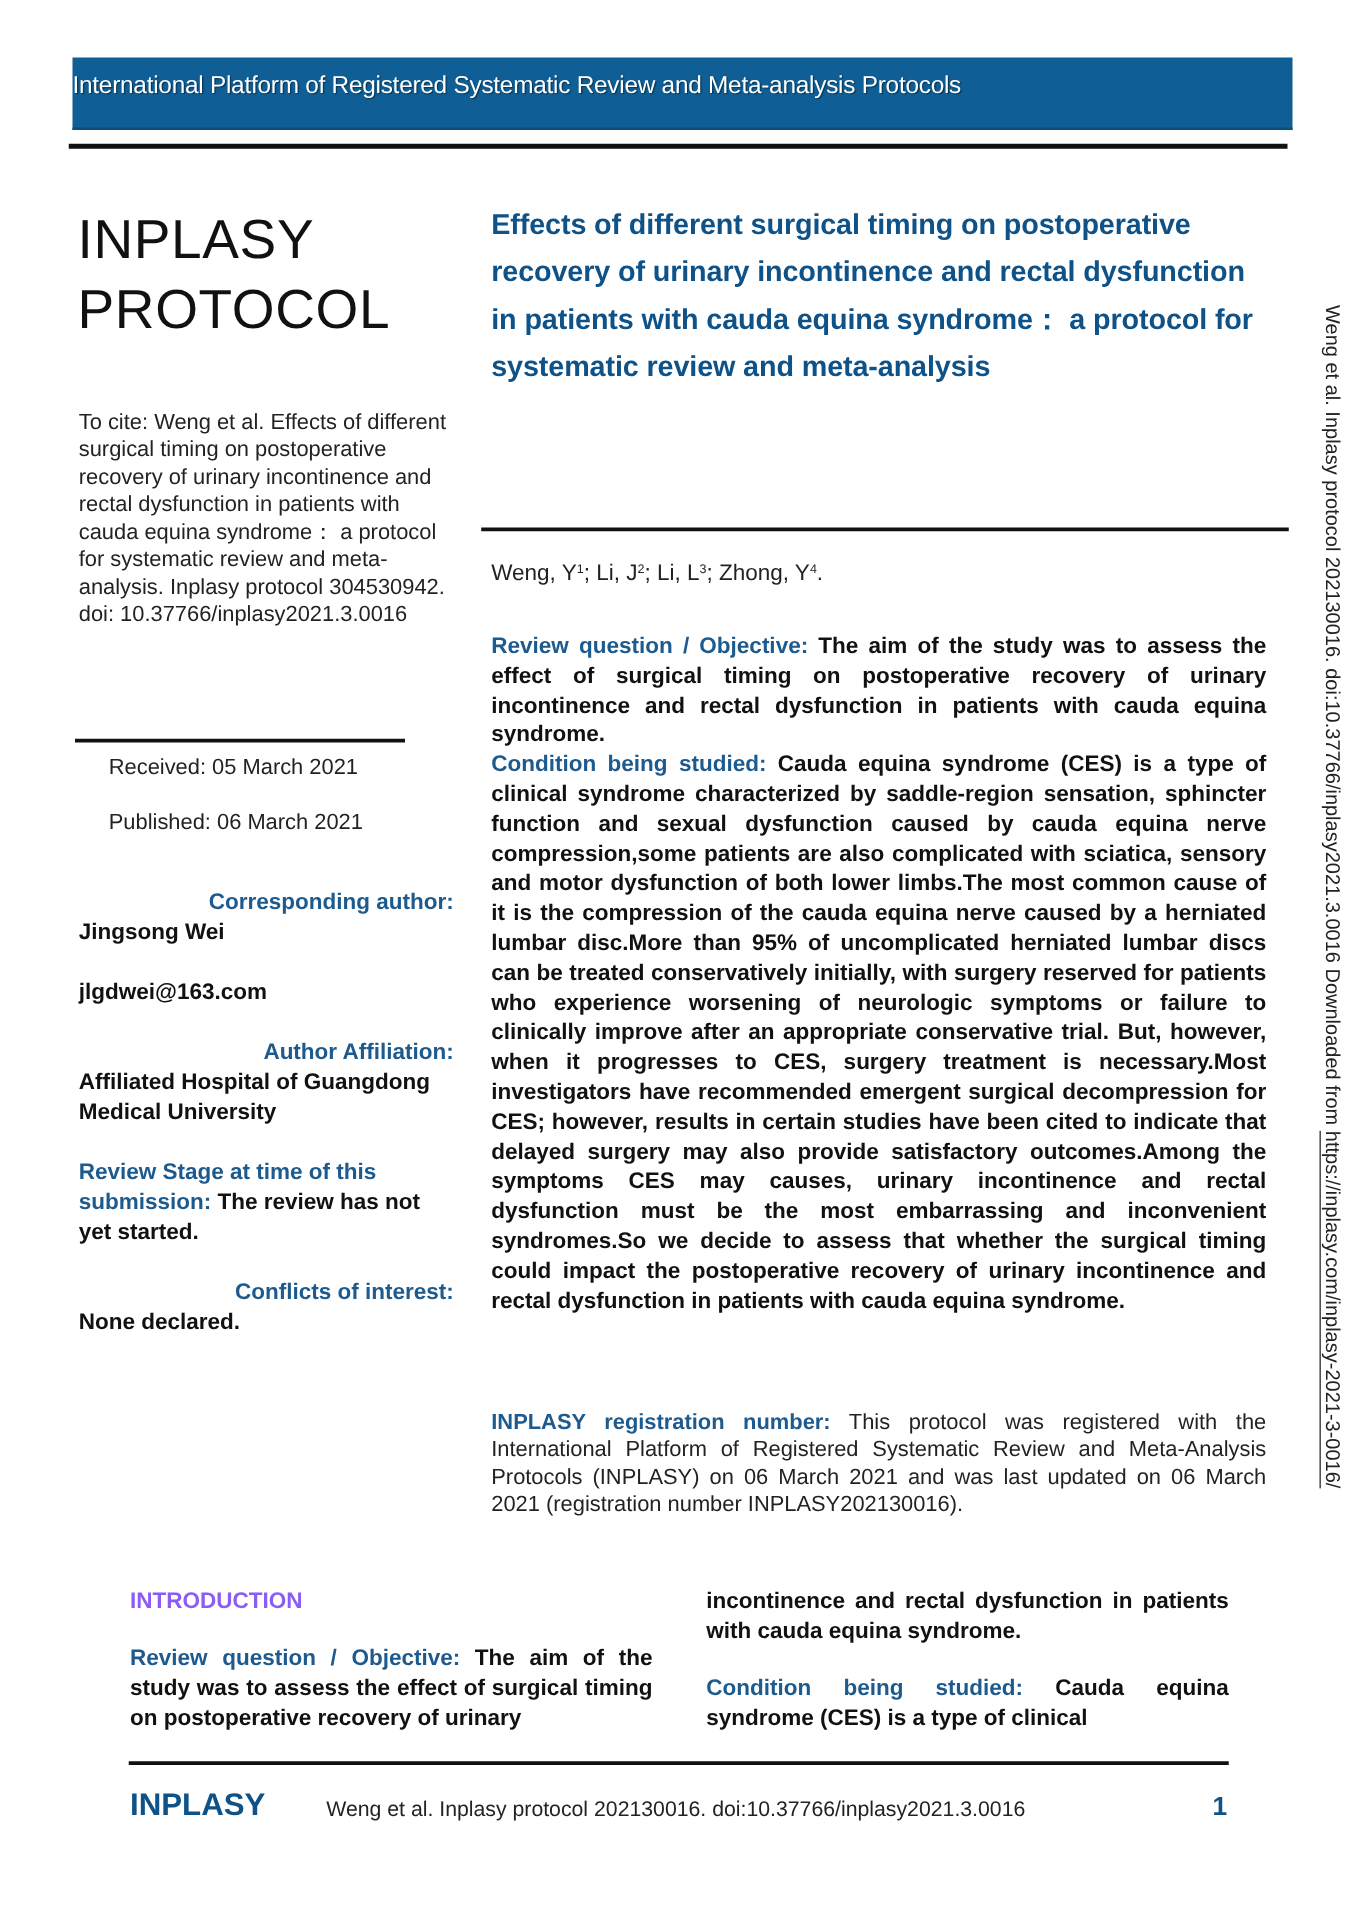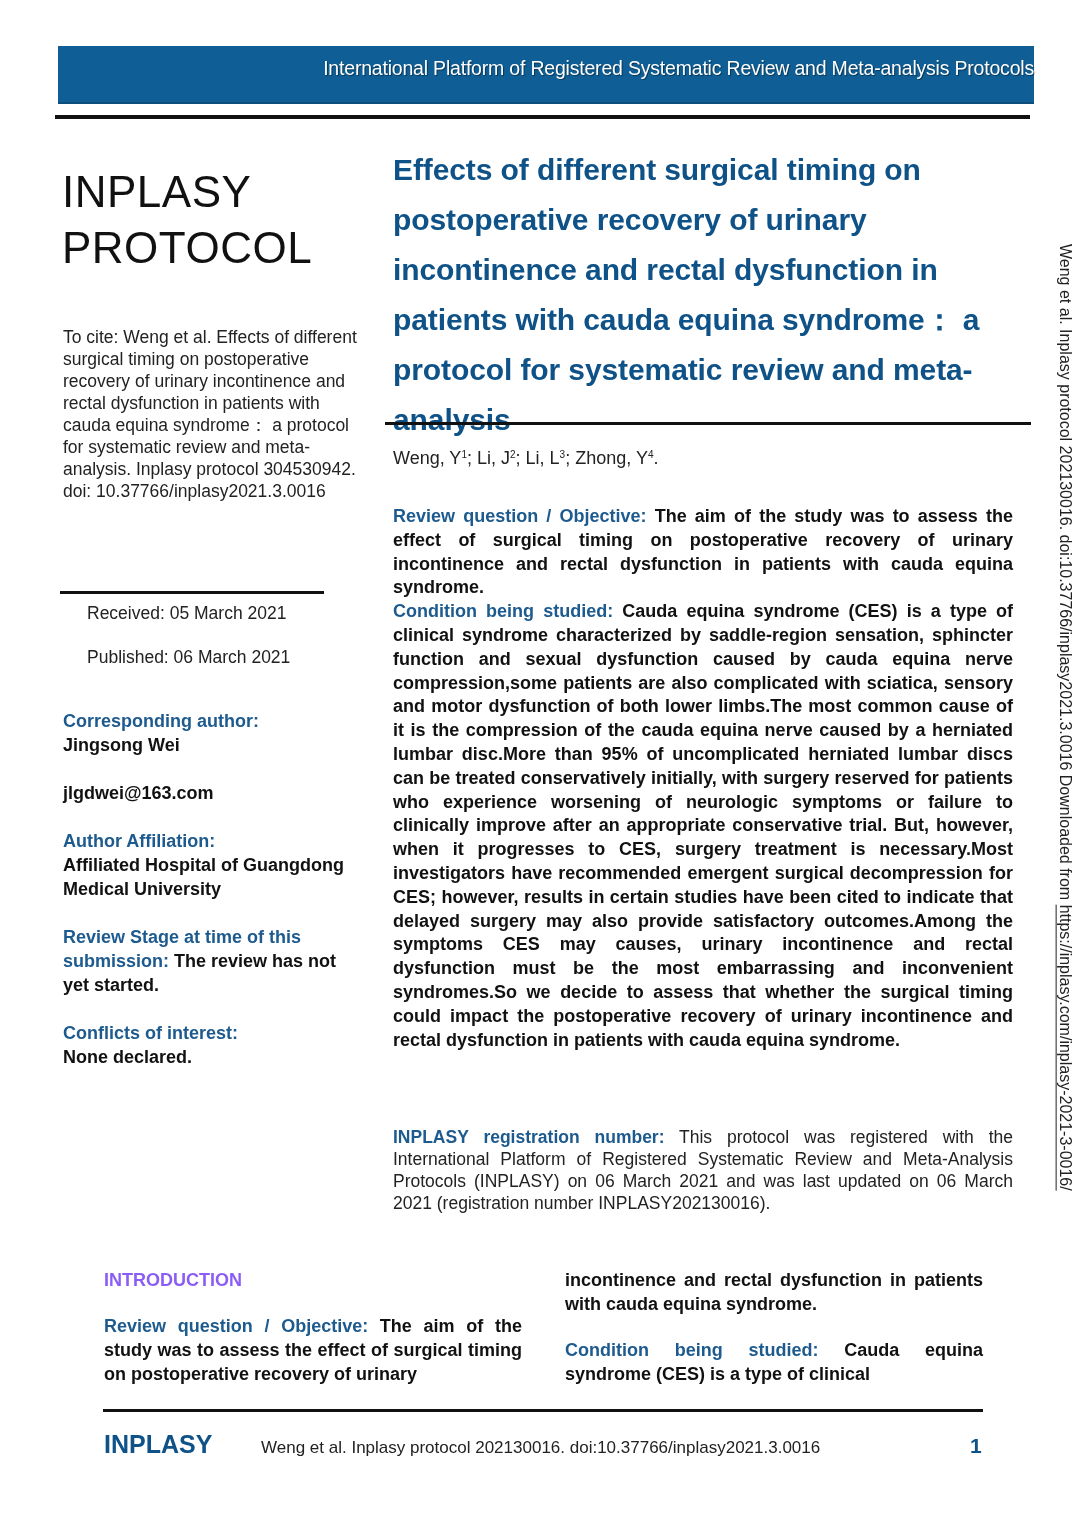--- a/index.html
+++ b/index.html
@@ -3,21 +3,21 @@
 <meta charset="utf-8">
 <style>
   html, body { margin: 0; padding: 0; background: #ffffff; }
   body {
     width: 1086px; height: 1536px; position: relative; overflow: hidden;
     font-family: "Liberation Sans", "DejaVu Sans", sans-serif; color: #111;
   }
   .banner {
     position: absolute; left: 58px; top: 46px; width: 976px; height: 56px;
     background: #0f5f96; border-bottom: 2px solid #0b4d7b;
-    display: flex; align-items: center; justify-content: flex-end;
+    display: flex; align-items: center; justify-content: flex-start;
   }
   .banner span {
     color: #fff; font-size: 19.5px; letter-spacing: -0.2px;
     text-shadow: 1px 1px 1px rgba(0,0,0,0.45);
     position: relative; top: -6px;
   }
   .rule-top { position: absolute; left: 55px; top: 115px; width: 975px; height: 4px; background: #111; }
   .big-title {
     position: absolute; left: 62px; top: 164px; font-size: 44px; line-height: 56px;
     letter-spacing: 0.5px; color: #111;
@@ -27,22 +27,22 @@
   }
   .rule-left { position: absolute; left: 60px; top: 591px; width: 264px; height: 3px; background: #111; }
   .dates { position: absolute; left: 66px; top: 601px; font-size: 17.5px; color: #222; margin-left: 21px; }
   .dates div { height: 44px; line-height: 24px; }
   .left-meta {
     position: absolute; left: 63px; top: 709px; width: 300px; font-size: 18px; line-height: 24px; font-weight: bold;
   }
   .left-meta .blk { margin-bottom: 24px; }
   .left-meta .lbl { color: #1d5a8e; }
   .main-title {
-    position: absolute; left: 393px; top: 145px; width: 610px;
-    font-size: 30px; line-height: 50px; font-weight: bold; color: #0e5288;
+    position: absolute; left: 393px; top: 160px; width: 610px;
+    font-size: 23px; line-height: 38px; font-weight: bold; color: #0e5288;
     letter-spacing: -0.1px;
   }
   .rule-mid { position: absolute; left: 385px; top: 422px; width: 646px; height: 3px; background: #111; }
   .authors { position: absolute; left: 393px; top: 448px; font-size: 18px; color: #222; }
   .authors sup { font-size: 10px; vertical-align: 6px; }
   .abstract {
     position: absolute; left: 393px; top: 505px; width: 620px;
     font-size: 18px; line-height: 23.8px; font-weight: bold; text-align: justify; color: #111;
   }
   .abstract p { margin: 0; }
@@ -59,21 +59,21 @@
   .vertical .link { text-decoration: underline; }
   .intro-left {
     position: absolute; left: 104px; top: 1268px; width: 418px; font-size: 18px; line-height: 24px; font-weight: bold;
   }
   .intro-left .hdr { color: #8b5cf6; margin-bottom: 22px; }
   .intro-left p, .intro-right p { margin: 0; text-align: justify; }
   .intro-right {
     position: absolute; left: 565px; top: 1268px; width: 418px; font-size: 18px; line-height: 24px; font-weight: bold;
   }
   .intro-right .p2 { margin-top: 22px; }
-  .lbl { color: #1d5a8e; }
+  .lbl { color: #1d5a8e; text-align: right; }
   .rule-bottom { position: absolute; left: 103px; top: 1409px; width: 880px; height: 3px; background: #111; }
   .footer-brand { position: absolute; left: 104px; top: 1430px; font-size: 25px; font-weight: bold; color: #0e5288; }
   .footer-cite { position: absolute; left: 261px; top: 1438px; font-size: 17px; color: #222; }
   .footer-page { position: absolute; left: 970px; top: 1434px; font-size: 21px; font-weight: bold; color: #0e5288; }
 </style>
 </head>
 <body>
 
 <div class="banner">
   <span>International Platform of Registered Systematic Review and Meta-analysis Protocols</span>

